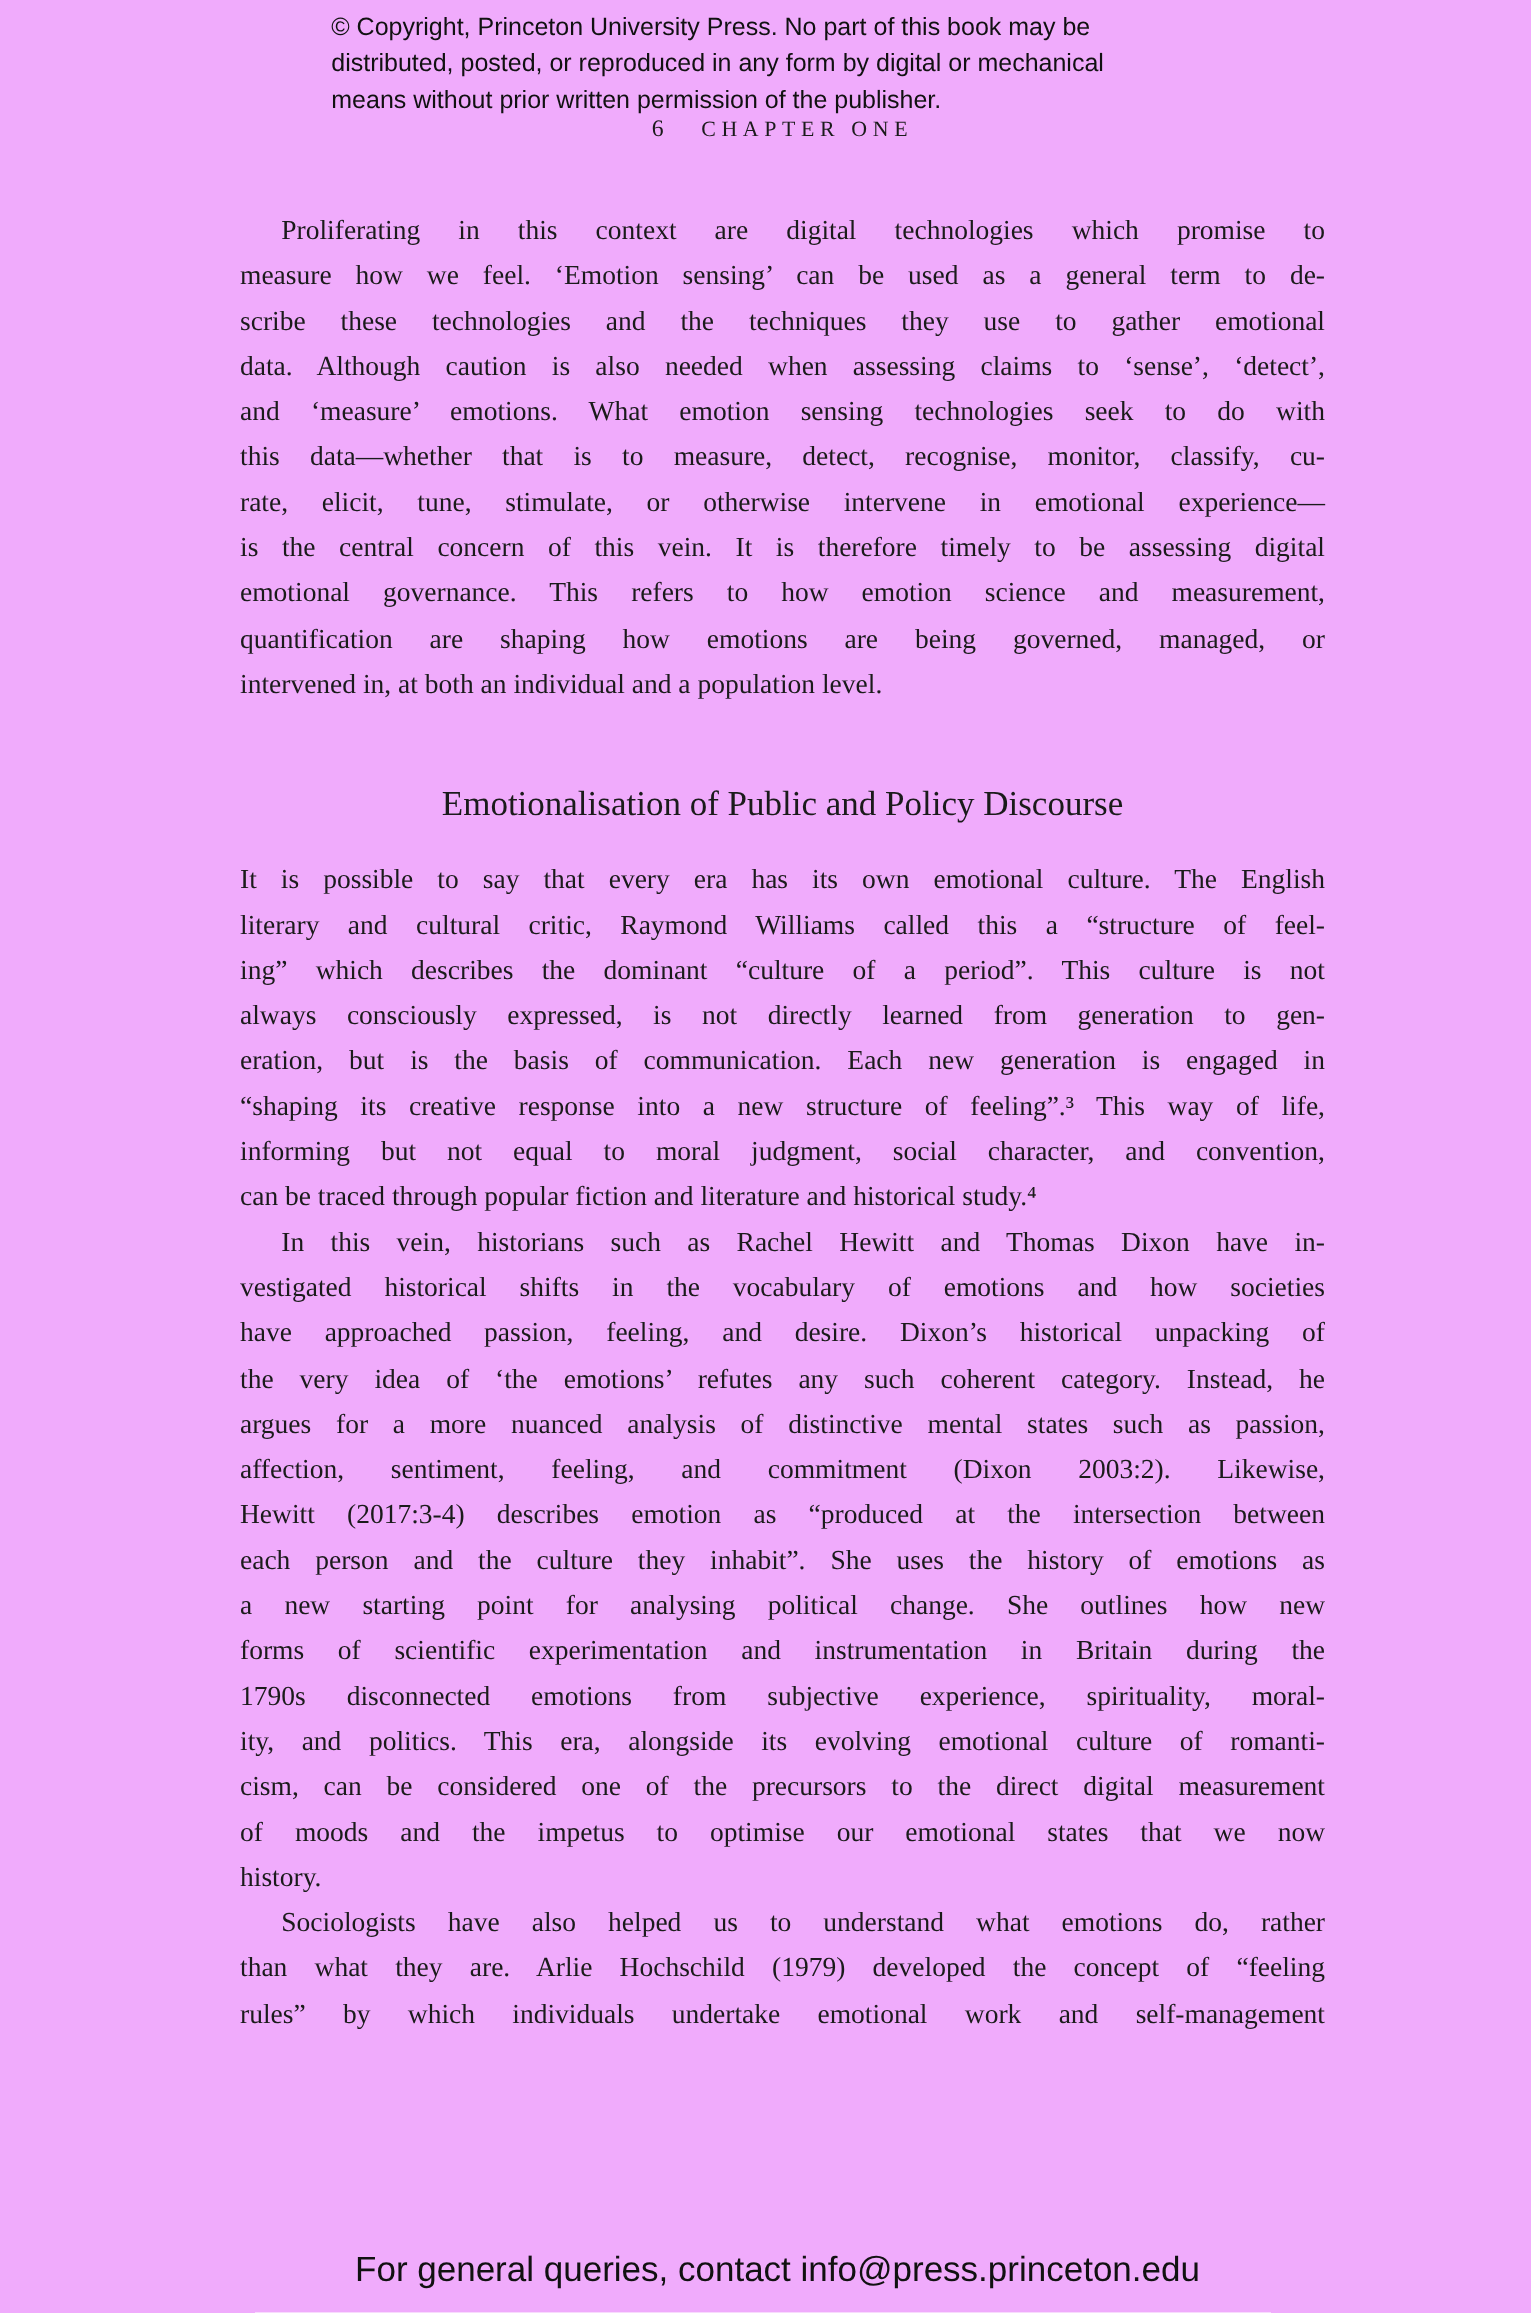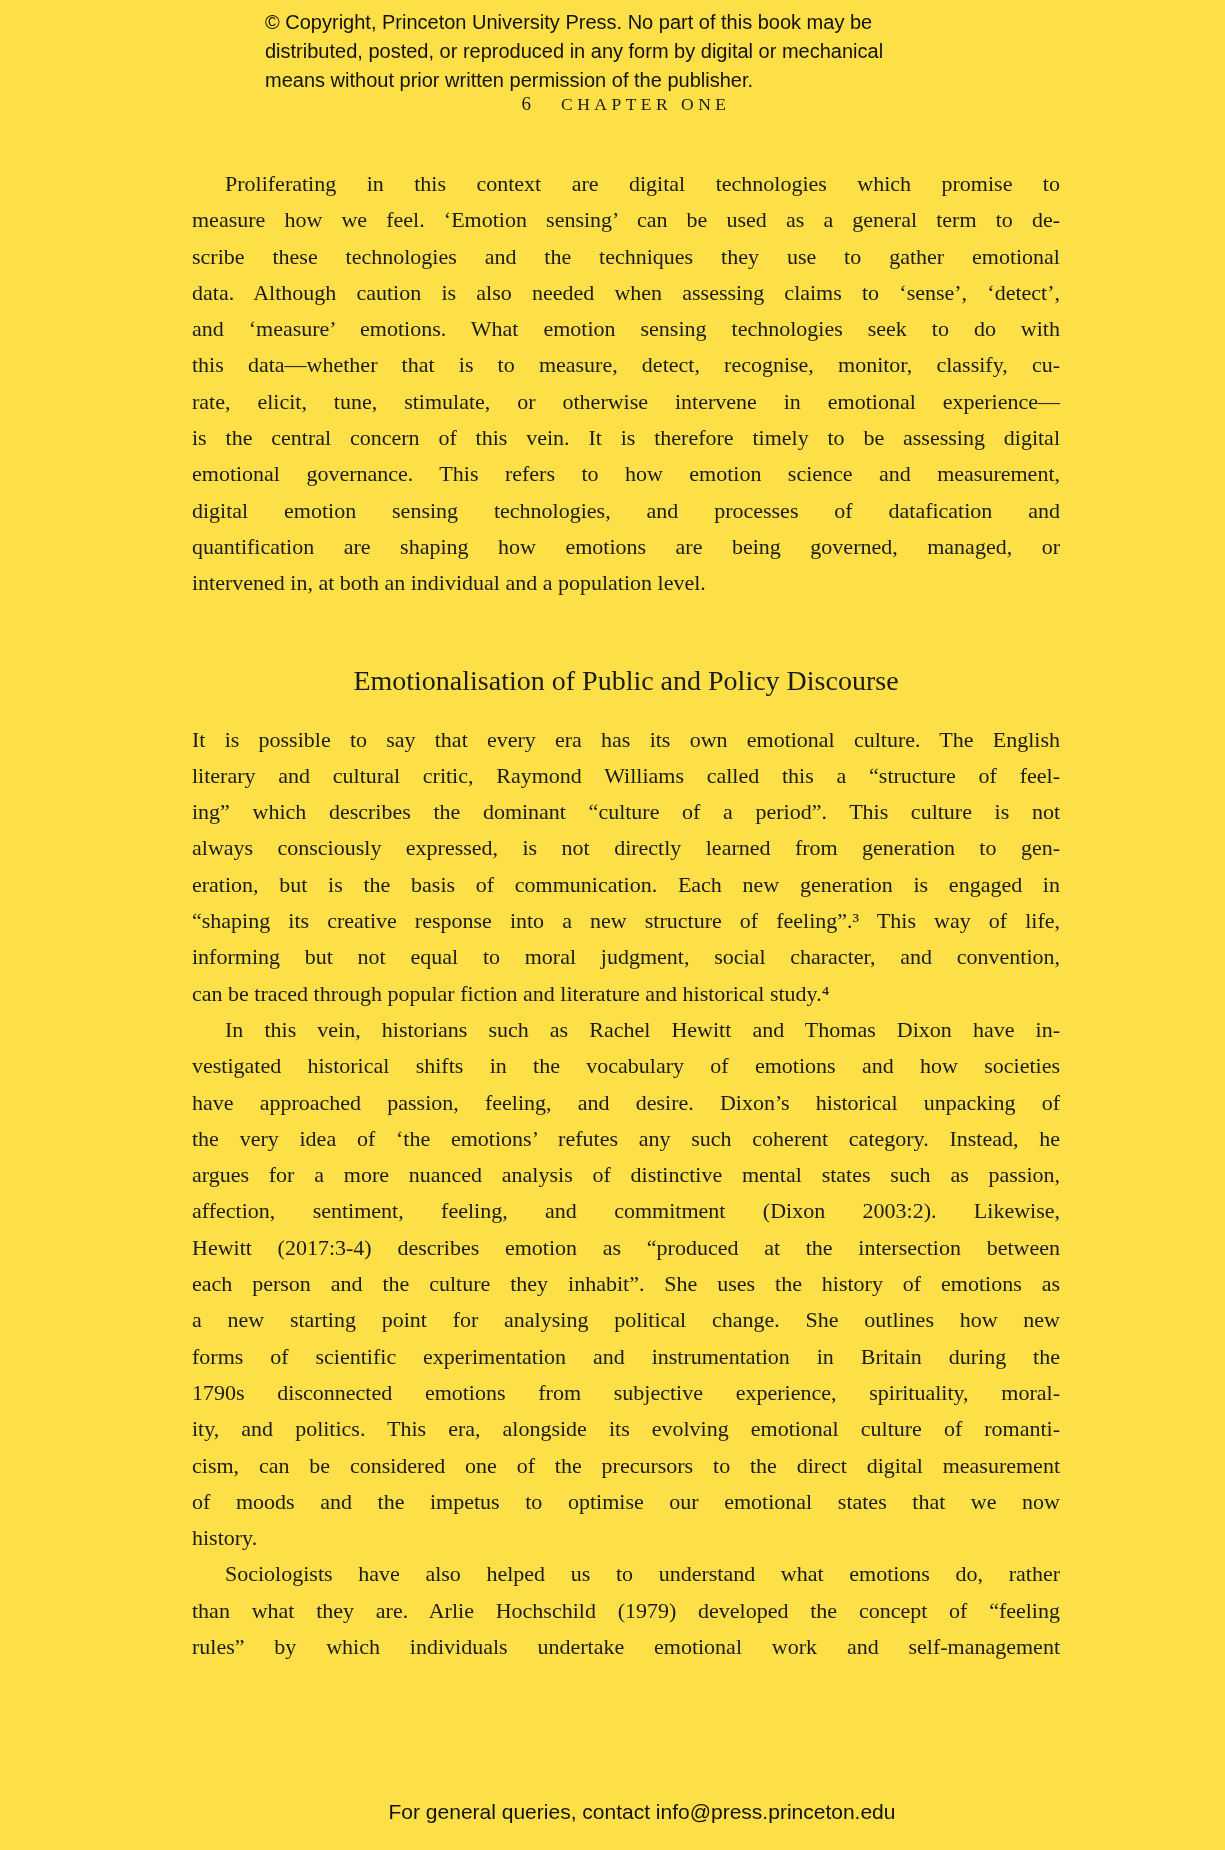--- a/index.html
+++ b/index.html
@@ -1,20 +1,20 @@
 <!DOCTYPE html>
 <html><head>
 <meta charset="utf-8">
 <style>
   html, body { margin: 0; padding: 0; background: #ffffff; }
   .page {
     position: relative;
     width: 1225px;
     height: 1850px;
-    background: #fde047;
+    background: #f0abfc;
     color: #1b1b1b;
     overflow: hidden;
   }
 
   
   .copyright {
     position: absolute;
     left: 265px;
     top: 8px;
     font-family: "Liberation Sans", sans-serif;
@@ -69,26 +69,26 @@
     font-size: 28px;
     text-align: center;
     font-weight: normal;
     color: #1b1b1b;
   }
   .paragraph.after-heading { margin-top: 23px; }
 
   
   .page-footer {
     position: absolute;
-    left: 208px;
+    left: 188px;
     width: 868px;
     top: 1800px;
     text-align: center;
     font-family: "Liberation Sans", sans-serif;
-    font-size: 21px;
+    font-size: 28px;
     color: #111111;
   }
 </style>
 </head>
 <body>
 
 <div class="page">
 
   <div class="copyright">
     <div>© Copyright, Princeton University Press. No part of this book may be</div>
@@ -104,21 +104,20 @@
       <div class="paragraph">
         <div class="line indent">Proliferating in this context are digital technologies which promise to</div>
         <div class="line">measure how we feel. ‘Emotion sensing’ can be used as a general term to de-</div>
         <div class="line">scribe these technologies and the techniques they use to gather emotional</div>
         <div class="line">data. Although caution is also needed when assessing claims to ‘sense’, ‘detect’,</div>
         <div class="line">and ‘measure’ emotions. What emotion sensing technologies seek to do with</div>
         <div class="line">this data—whether that is to measure, detect, recognise, monitor, classify, cu-</div>
         <div class="line">rate, elicit, tune, stimulate, or otherwise intervene in emotional experience—</div>
         <div class="line">is the central concern of this vein. It is therefore timely to be assessing digital</div>
         <div class="line">emotional governance. This refers to how emotion science and measurement,</div>
-        <div class="line">digital emotion sensing technologies, and processes of datafication and</div>
         <div class="line">quantification are shaping how emotions are being governed, managed, or</div>
         <div class="line last">intervened in, at both an individual and a population level.</div>
       </div>
       <div class="section-heading">Emotionalisation of Public and Policy Discourse</div>
       <div class="paragraph after-heading">
         <div class="line">It is possible to say that every era has its own emotional culture. The English</div>
         <div class="line">literary and cultural critic, Raymond Williams called this a “structure of feel-</div>
         <div class="line">ing” which describes the dominant “culture of a period”. This culture is not</div>
         <div class="line">always consciously expressed, is not directly learned from generation to gen-</div>
         <div class="line">eration, but is the basis of communication. Each new generation is engaged in</div>

